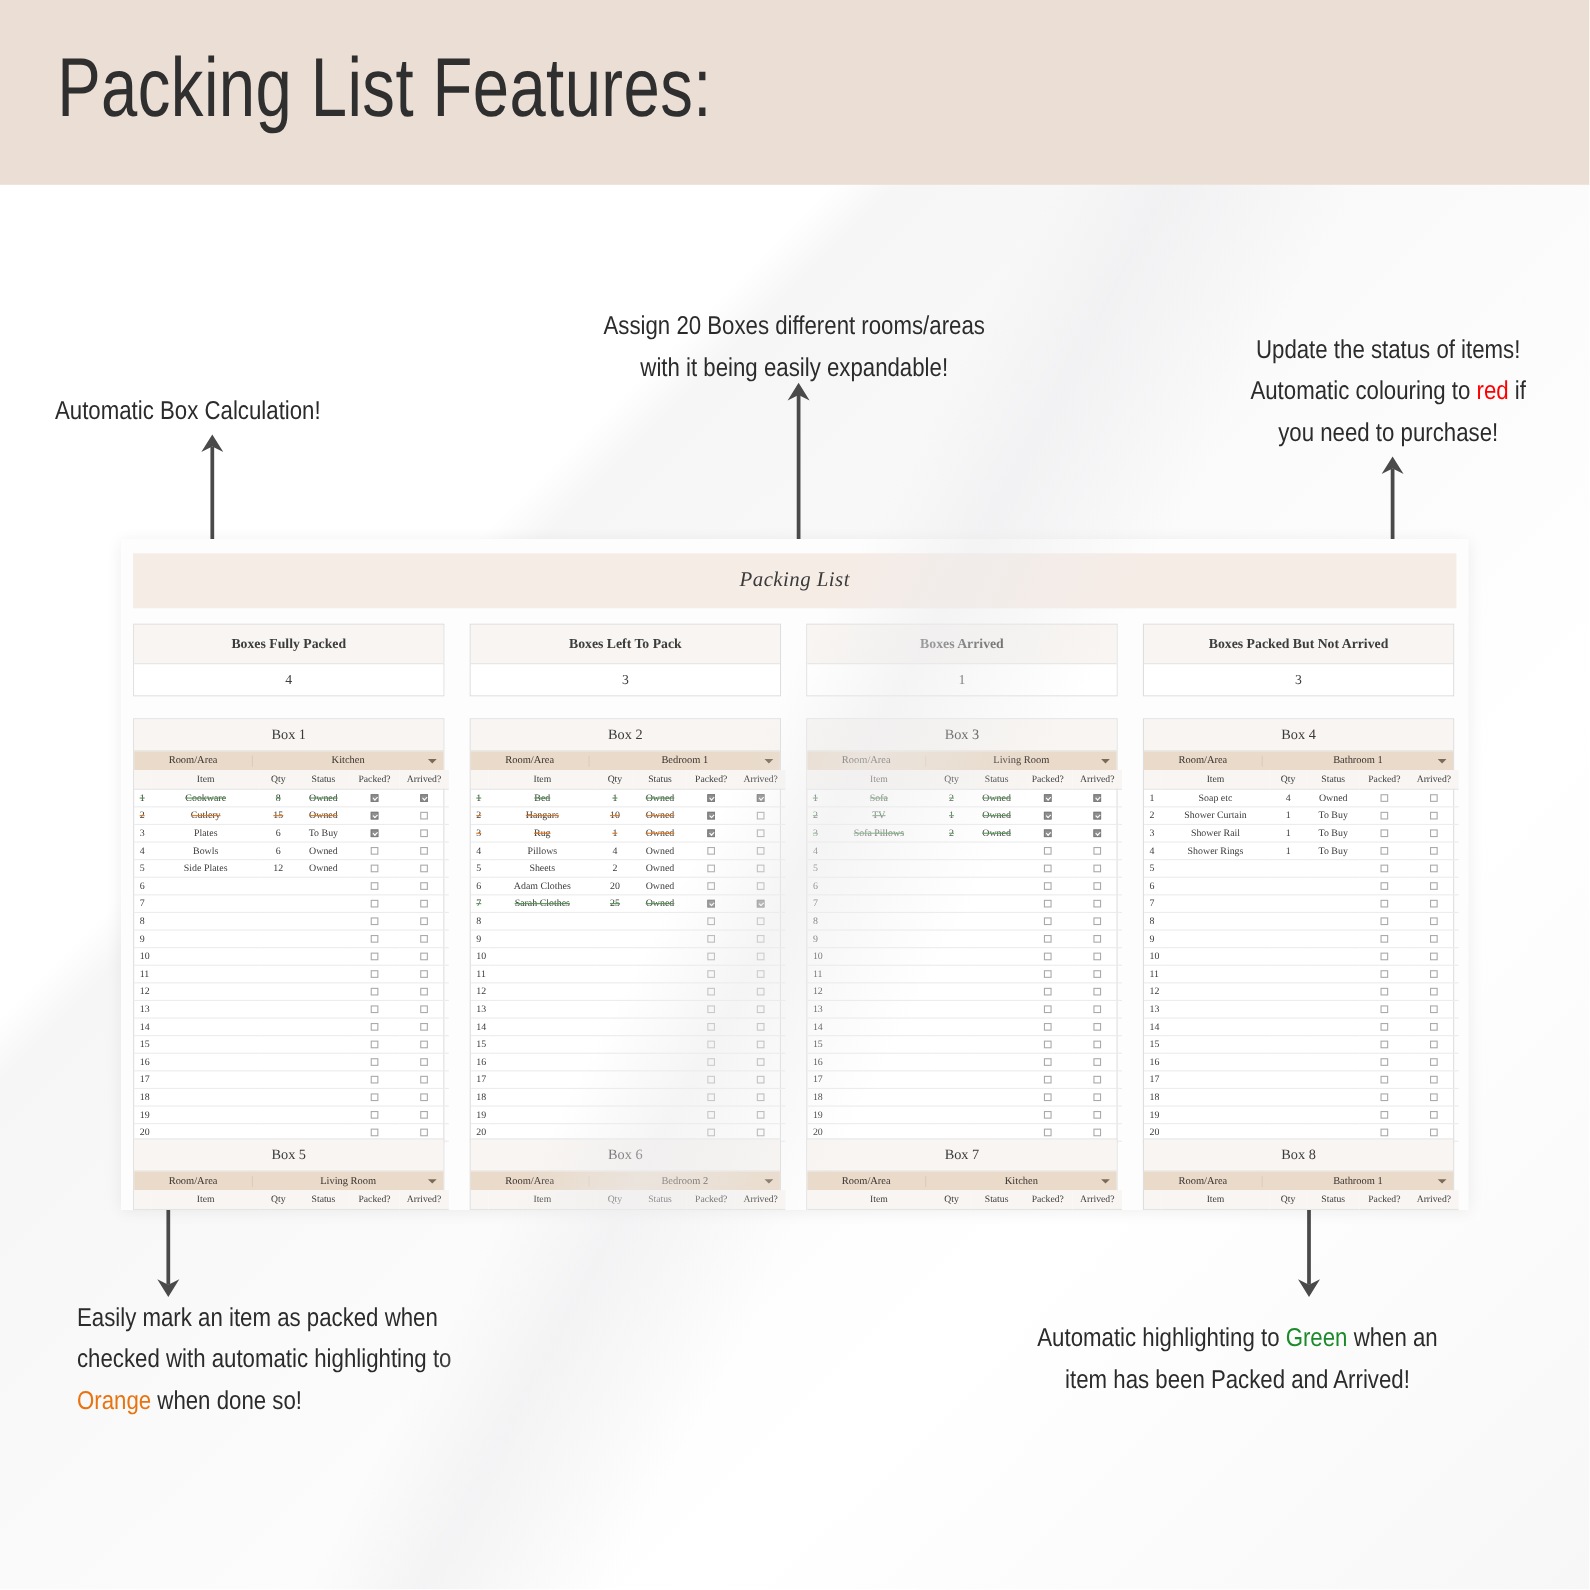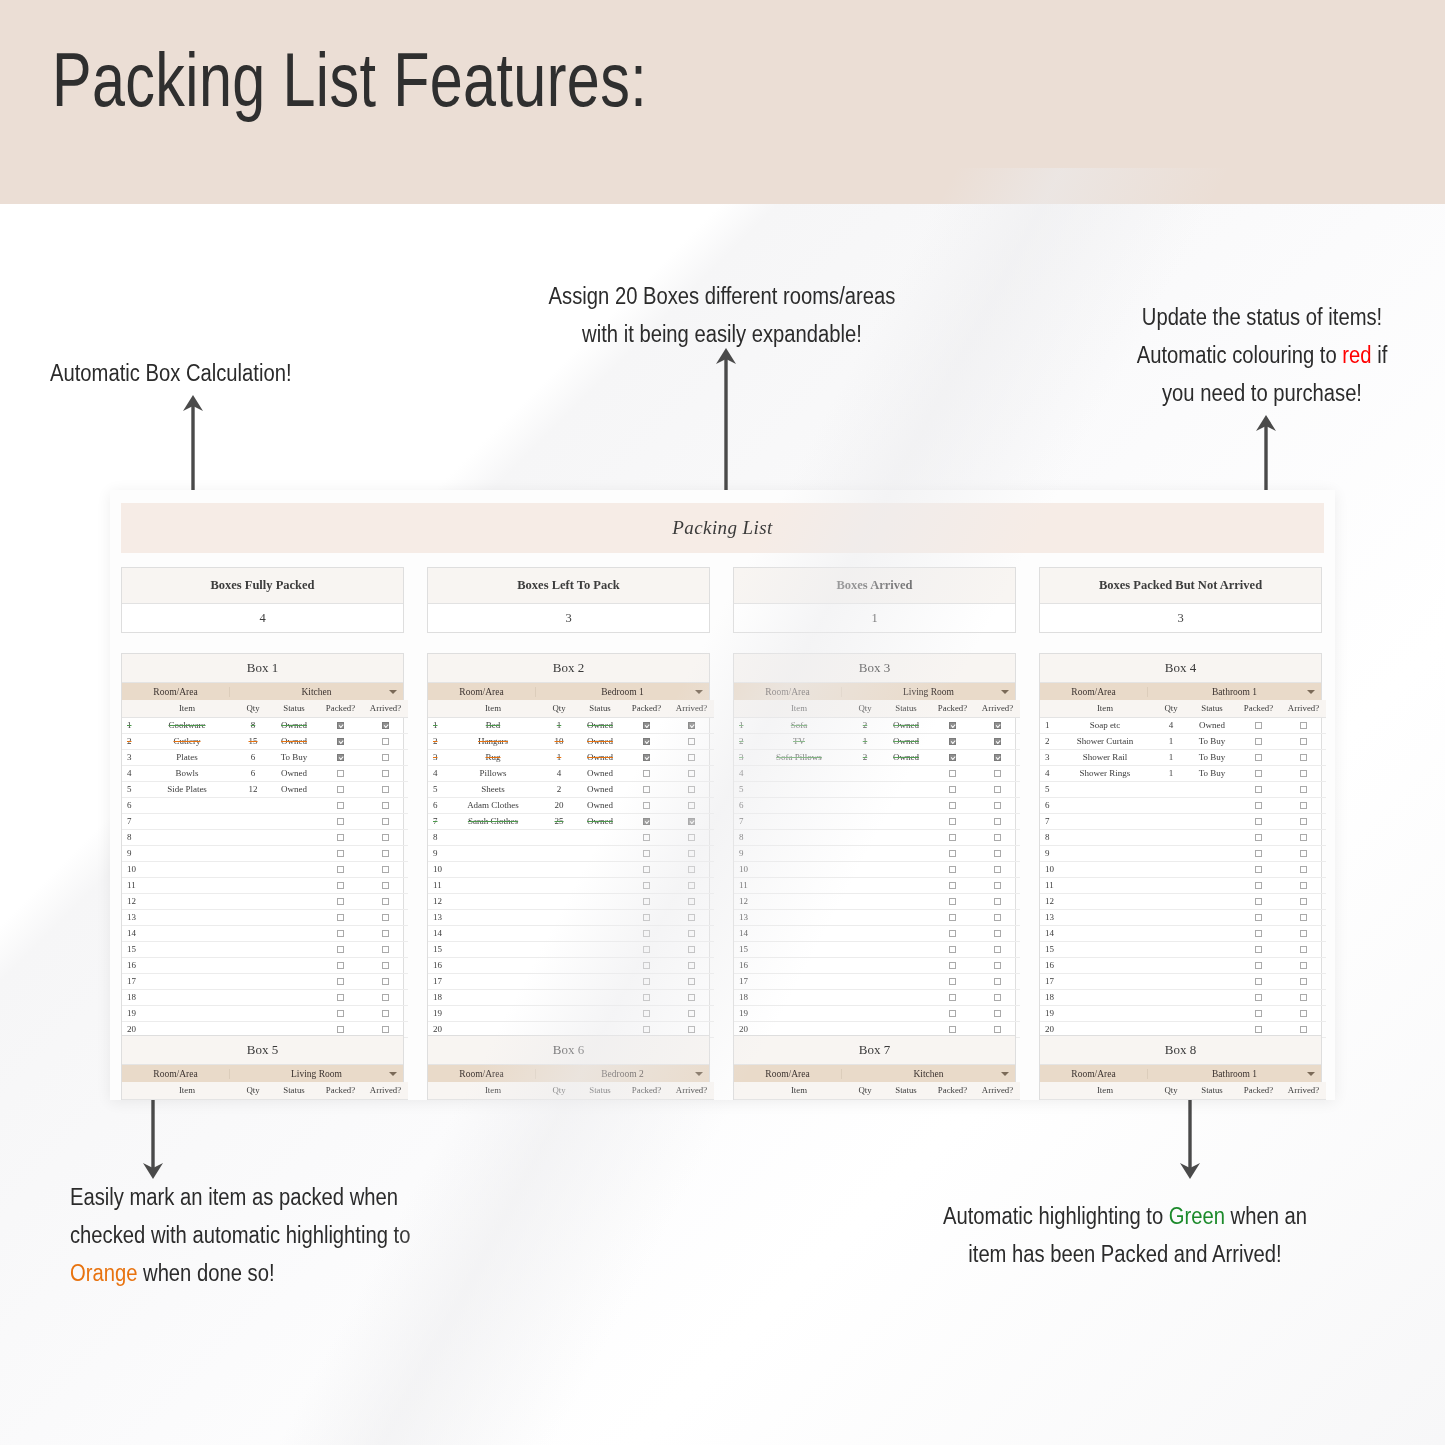--- a/index.html
+++ b/index.html
@@ -16,21 +16,21 @@
       linear-gradient(135deg, #ffffff 0%, #ffffff 32%, #f6f6f7 34%, #fbfbfc 55%, #ffffff 72%, #f7f7f8 100%);
   }
   #page::after{
     content:""; position:absolute; inset:168px 0 0 0;
     background:linear-gradient(118deg, rgba(255,255,255,0) 45%, rgba(236,236,238,.55) 50%, rgba(255,255,255,0) 58%);
     pointer-events:none;
   }
 
   
   .title-band {
-    position: absolute; left: 0; top: 0; width: 1445px; height: 204px;
+    position: absolute; left: 0; top: 0; width: 1445px; height: 168px;
     background: #ebded5;
   }
   .title-text {
     position: absolute; left: 52px; top: 36px;
     font-family: "Liberation Sans", sans-serif;
     font-size: 76px; font-weight: 400; color: #2f2f2f;
     letter-spacing: .5px;
     transform: scaleX(.78); transform-origin: left center;
   }
 

